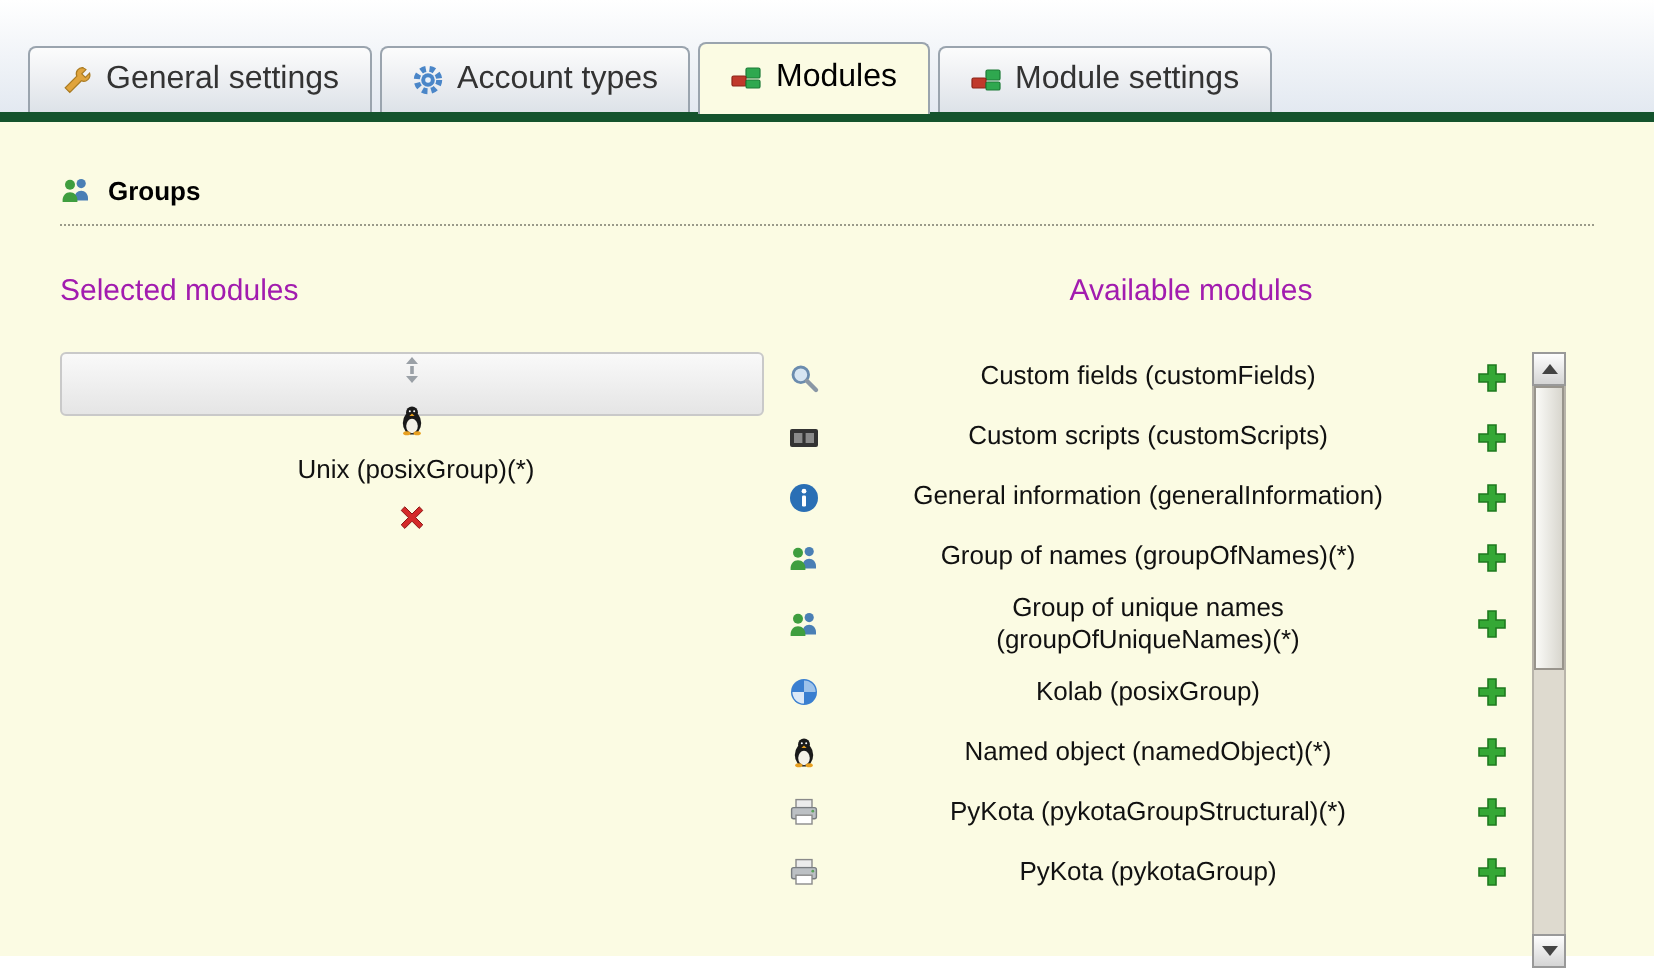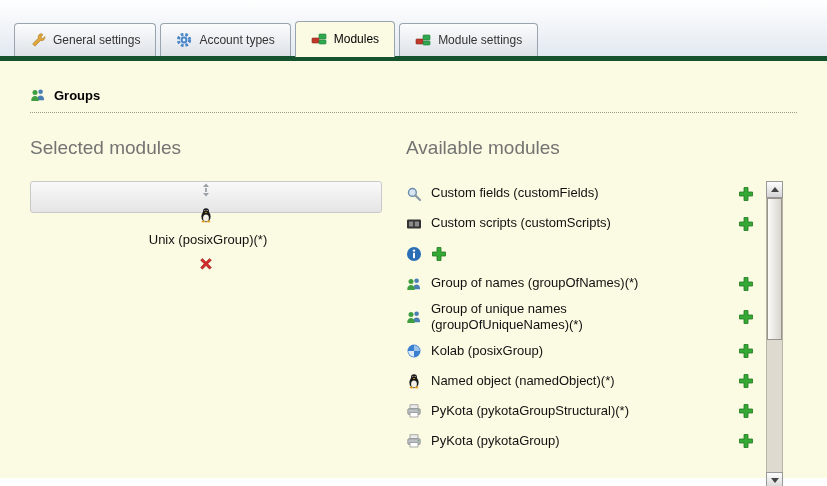--- a/index.html
+++ b/index.html
@@ -17,21 +17,21 @@
     background:linear-gradient(#ffffff, #e3e9f1);
     display:flex; align-items:flex-end; gap:4px;
     position:relative; z-index:2;
   }
   .tab {
     display:flex; align-items:center; gap:7px;
     height:33px; padding:0 15px;
     background:linear-gradient(#fcfcfc, #dde2e8);
     border:1px solid #9aa4ae; border-bottom:none;
     border-radius:4px 4px 0 0;
-    font-size:12px; color:#333;
+    font-size:16px; color:#333;
     cursor:pointer; white-space:nowrap;
   }
   .tab.active {
     background:#fbfbe3;
     height:36px;
     margin-bottom:-1px;
     padding-bottom:1px;
     color:#000;
   }
   .ticon { width:16px; height:16px; display:inline-flex; }
@@ -45,22 +45,22 @@
     position:relative; z-index:1;
   }
   .footer-strip { height:8px; background:#ffffff; }
 
   .section-head { display:flex; align-items:center; gap:8px; }
   .section-title { font-size:13px; font-weight:bold; color:#000; }
   .dotted { border-bottom:1px dotted #9a9a8a; margin-top:9px; }
 
   .columns { display:flex; margin-top:24px; }
   .col-left { width:352px; flex:none; }
-  .col-right { flex:1; margin-left:24px; }
-  .col-head { font-size:19px; color:#737373; margin-bottom:22px; }
+  .col-right { flex:1; margin-left:12px;text-align:center; }
+  .col-head { font-size:15px; color:#a21caf; margin-bottom:22px; }
 
   
   .sel-row {
     display:flex; align-items:center; gap:9px;
     height:32px; padding:0 9px;
     background:linear-gradient(#f9f9f9, #e5e5e5);
     border:1px solid #c9c9c9; border-radius:3px;
     font-size:13px; color:#111;
     cursor:move;
     flex-direction:column;
@@ -235,20 +235,21 @@
             </div>
 
             <div class="avail-row">
               <span class="icn">
                 <svg width="16" height="16" viewBox="0 0 16 16">
                     <circle cx="8" cy="8" r="7" fill="#2a6fb5"></circle>
                     <circle cx="8" cy="4.6" r="1.2" fill="#fff"></circle>
                     <rect x="7" y="6.8" width="2" height="5.4" rx="0.6" fill="#fff"></rect>
                   </svg>
               </span>
+              <div class="lbl"><span class="lbltxt">General information (generalInformation)</span></div>
               <span class="plus">
                 <svg width="16" height="16" viewBox="0 0 16 16">
                     <path d="M6 1.5h4V6h4.5v4H10v4.5H6V10H1.5V6H6z" fill="#35a835" stroke="#1f7a1f" stroke-width="0.8"></path>
                   </svg>
               </span>
             </div>
 
             <div class="avail-row">
               <span class="icn">
                 <svg width="16" height="16" viewBox="0 0 16 16">

